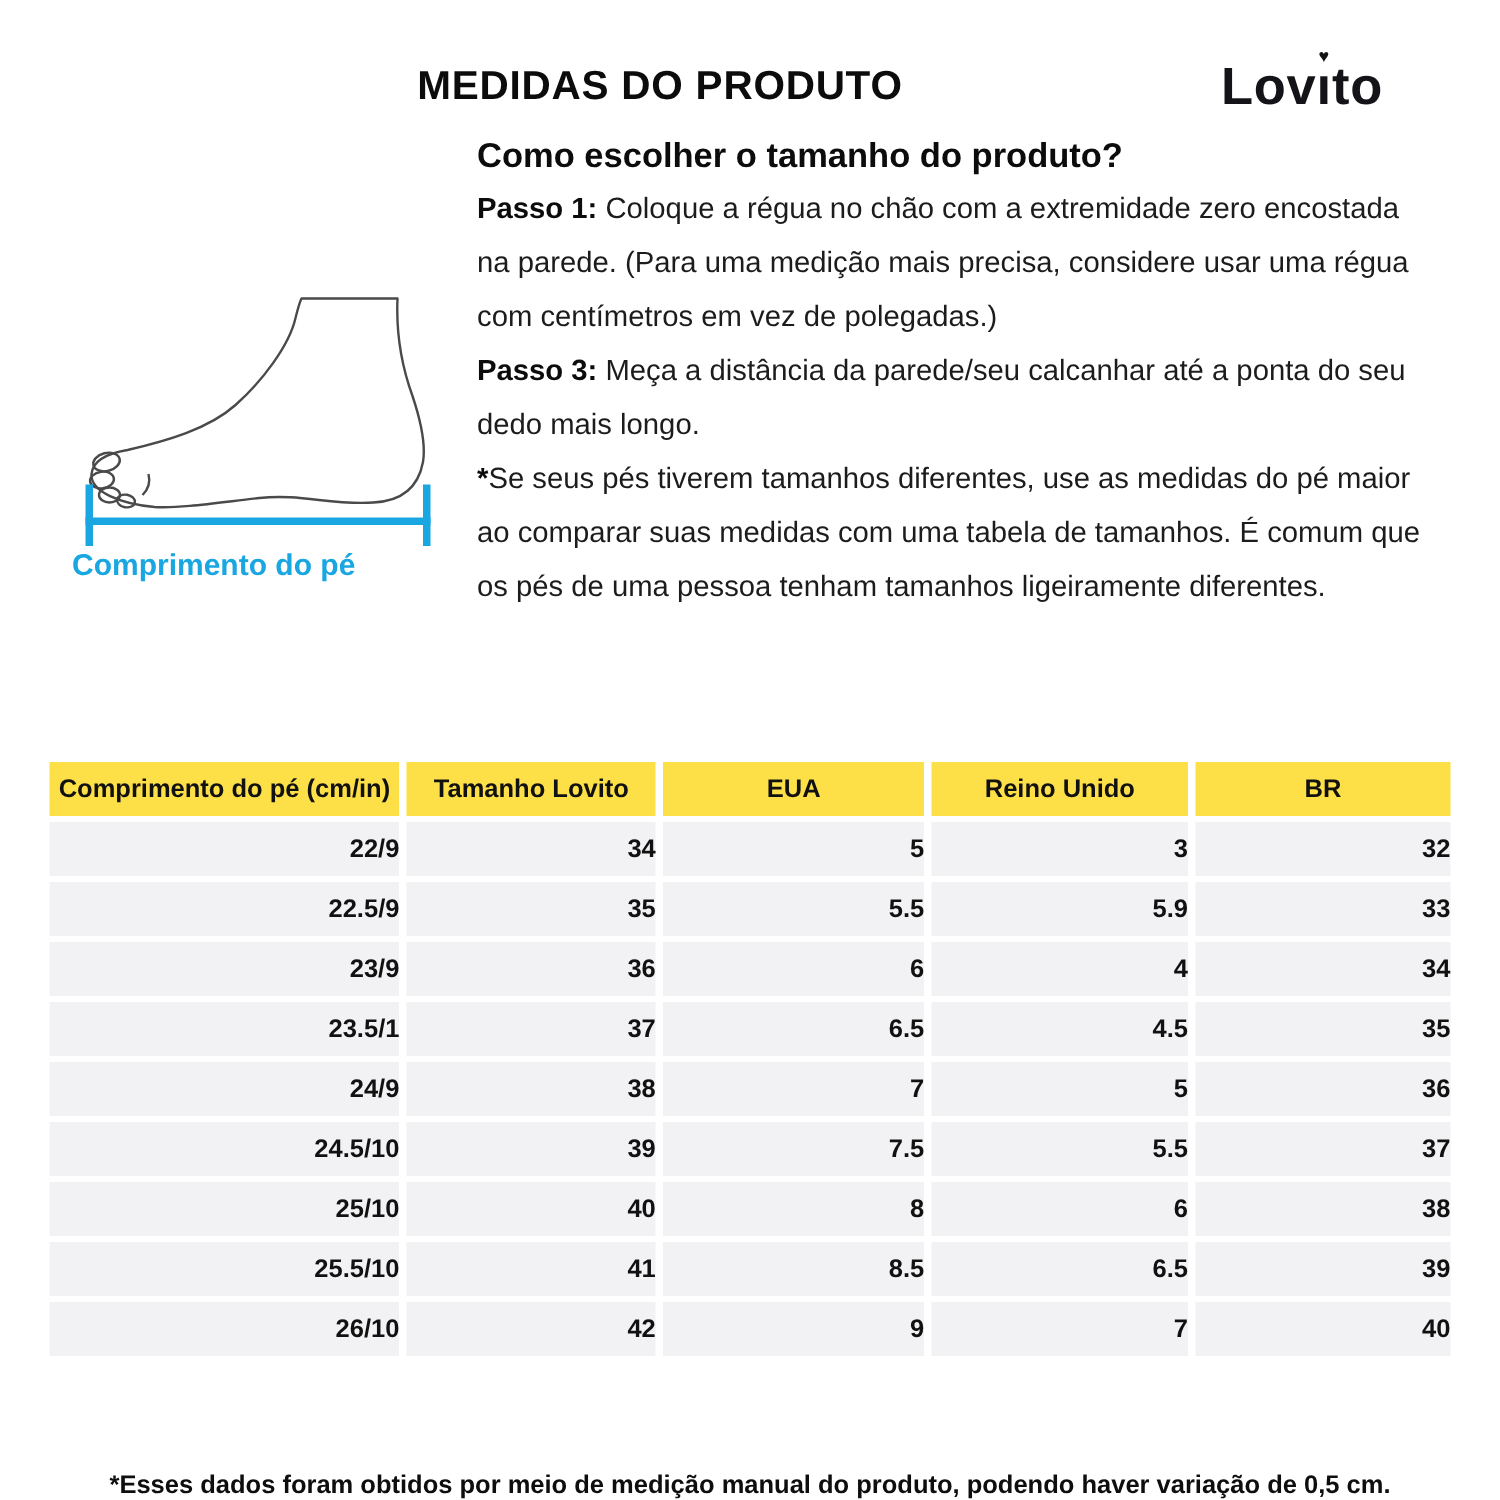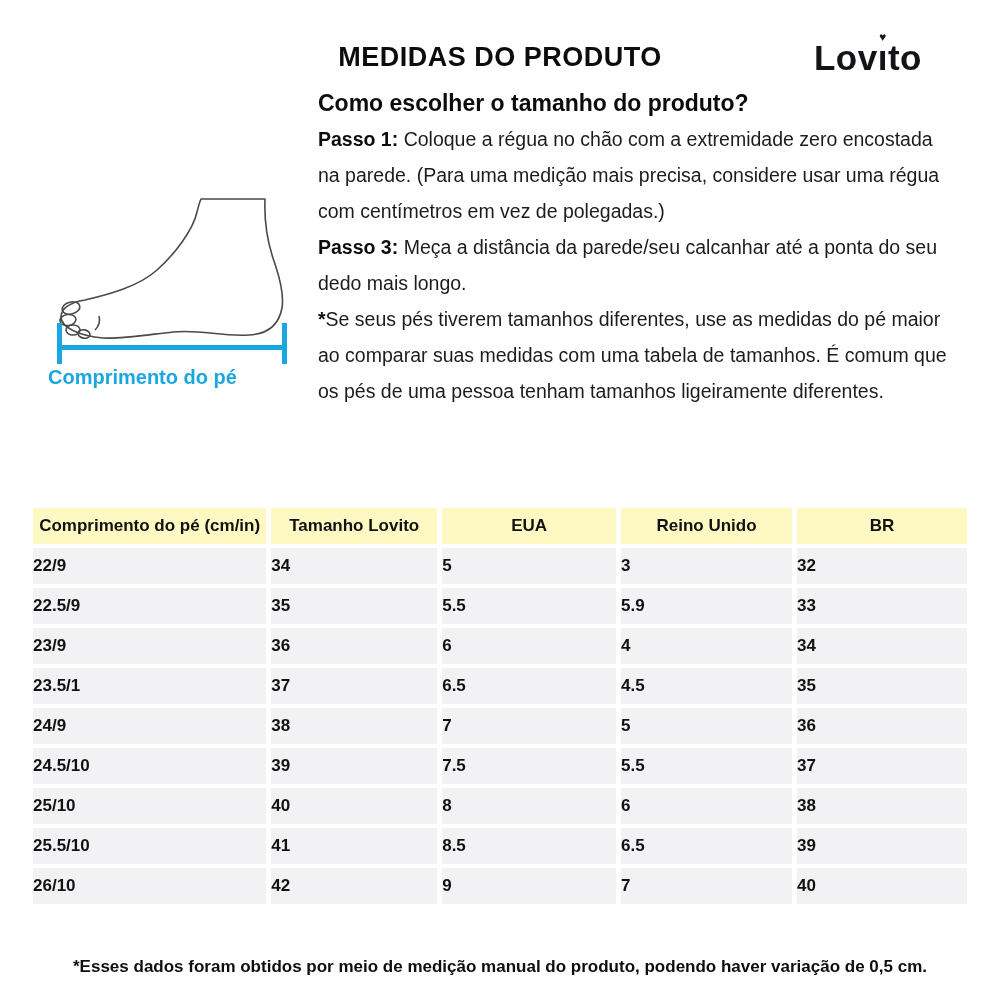--- a/index.html
+++ b/index.html
@@ -7,21 +7,21 @@
   html, body { background: #ffffff; }
   body {
     width: 1000px; height: 1000px;
     font-family: "Liberation Sans", sans-serif;
     color: #161616;
   }
   .page { position: relative; width: 1000px; height: 1000px; background: #ffffff; overflow: hidden; }
 
   
   .title {
-    position: absolute; top: 42px; left: 0; width: 1000px;
+    position: absolute; top: 42px; left: 0; width: 880px;
     text-align: center; font-size: 27px; font-weight: bold;
     letter-spacing: 0.5px; color: #0c0c0c;
   }
   .logo {
     position: absolute; top: 38px; right: 78px;
     font-size: 35px; font-weight: bold; color: #141418; letter-spacing: 0.5px;
   }
   .logo .i-stem { position: relative; display: inline-block; }
   .logo .i-heart {
     position: absolute; top: -7px; left: 50%; transform: translateX(-50%);
@@ -43,31 +43,31 @@
   .figure .caption {
     margin-top: 0px; font-size: 20px; font-weight: bold; color: var(--accent);
   }
 
   
   .size-table {
     position: absolute; left: 28px; top: 504px; width: 944px;
     border-collapse: separate; border-spacing: 5px 4px; table-layout: fixed;
   }
   .size-table th {
-    background: #fef9c3; height: 36px; font-size: 17px; font-weight: bold;
+    background: #fde047; height: 36px; font-size: 17px; font-weight: bold;
     text-align: center; vertical-align: middle; color: #111;
   }
   .size-table td {
     background: #f2f2f4; height: 36px; font-size: 17px; font-weight: bold;
-    text-align: left; vertical-align: middle; color: #111;
+    text-align: right; vertical-align: middle; color: #111;
   }
 
   
   .footer-note {
-    position: absolute; top: 957px; left: 0; width: 1000px;
+    position: absolute; top: 980px; left: 0; width: 1000px;
     text-align: center; font-size: 17px; font-weight: bold; color: #0e0e0e;
   }
 </style>
 </head>
 <body>
 
 <div class="page">
 
   <h1 class="title">MEDIDAS DO PRODUTO</h1>
 

